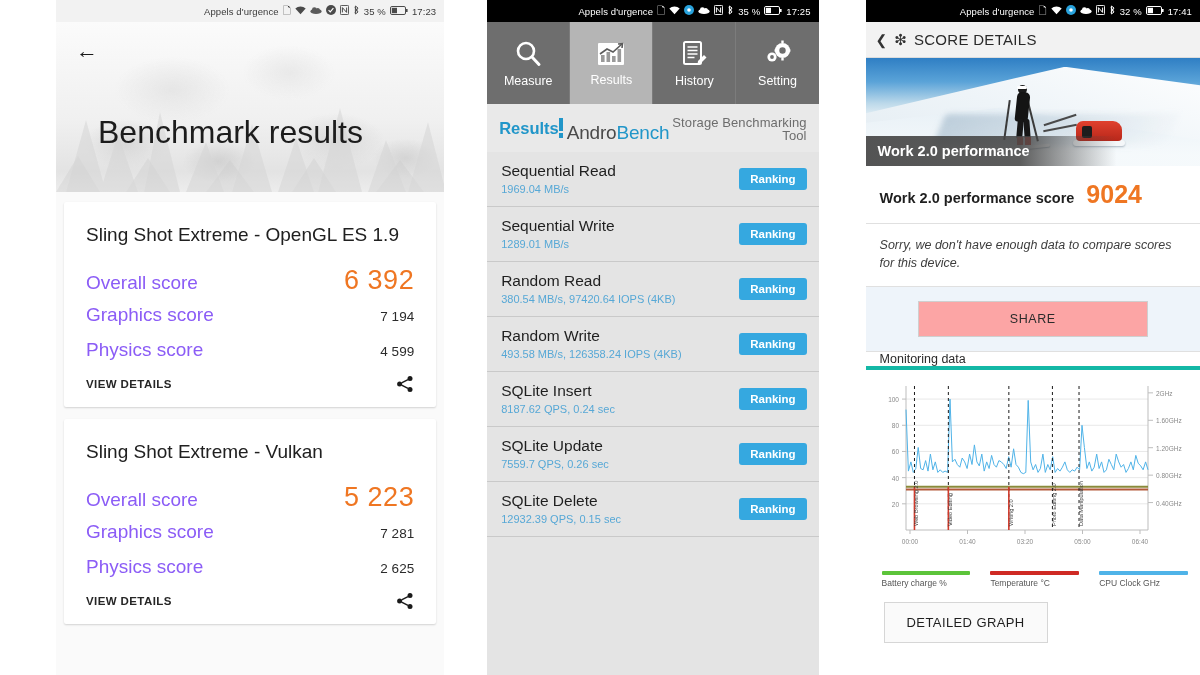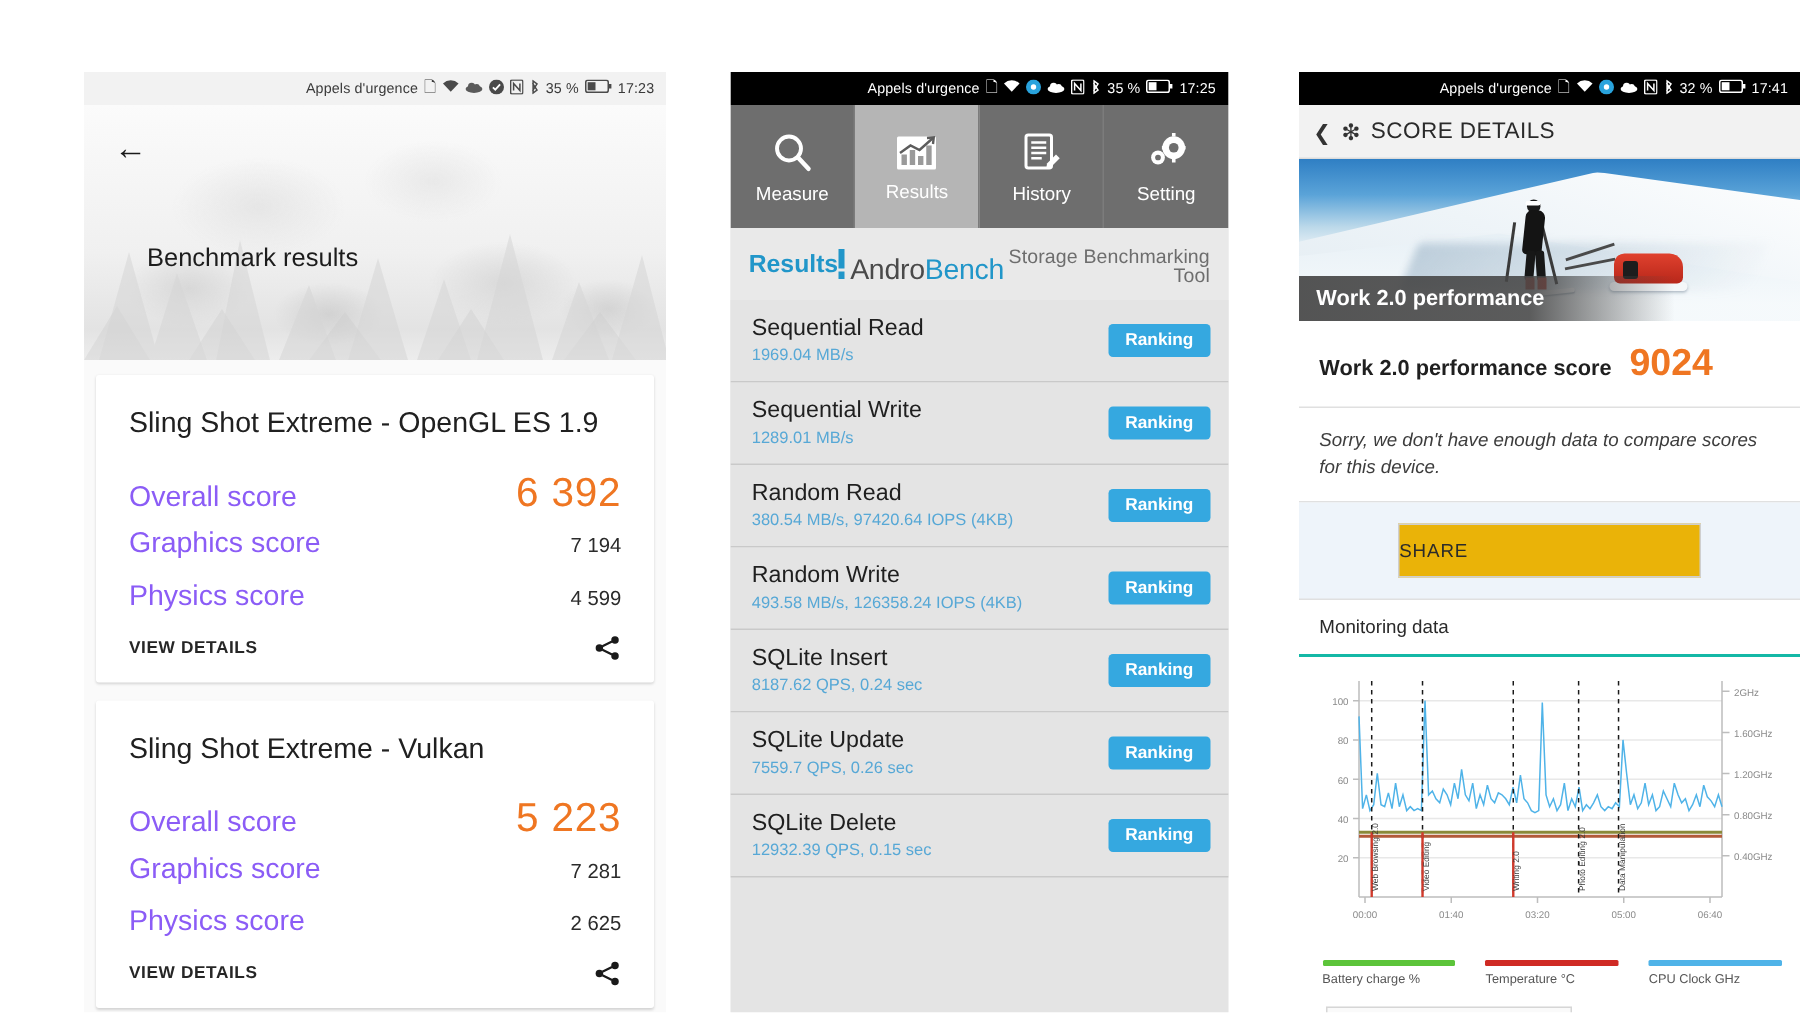--- a/index.html
+++ b/index.html
@@ -6,21 +6,21 @@
   body {
     width: 1200px; height: 675px;
     background: #ffffff;
     font-family: "Liberation Sans", sans-serif;
     overflow: hidden;
     position: relative;
   }
   .screens { display: flex; width: 1200px; height: 675px; }
 
   
-  .phone { position: relative; overflow: hidden; background: #fff; margin-top: 48px; }
+  .phone { position: relative; overflow: hidden; background: #fff; }
 
   .statusbar {
     height: 22px; display: flex; align-items: center; justify-content: flex-end;
     gap: 4px; padding-right: 8px; font-size: 10.5px; letter-spacing: .1px;
     white-space: nowrap;
   }
   .statusbar .sb-text { font-size: 9.5px; }
   .sb-ico { display: inline-block; line-height: 1; font-size: 10px; }
 
   
@@ -43,21 +43,21 @@
     filter: saturate(0);
   }
   .hero1 .spikes {
     position: absolute; left: 0; right: 0; bottom: 0; height: 120px; opacity: .55;
   }
   .back-arrow1 {
     position: absolute; left: 20px; top: 18px; font-size: 22px; color: #1a1a1a;
     line-height: 1; cursor: pointer; z-index: 3;
   }
   .hero1 h1 {
-    position: absolute; left: 42px; top: 92px; font-size: 17px; font-weight: 400;
+    position: absolute; left: 42px; top: 92px; font-size: 32px; font-weight: 400;
     color: #1c1c1c; z-index: 3; text-align: center;
   }
   .cards1 { padding: 10px 8px 0 8px; background: #fafafa; height: 483px; }
   .card {
     background: #fff; border-radius: 2px; padding: 20px 22px 14px 22px;
     margin-bottom: 12px; box-shadow: 0 1px 2px rgba(0,0,0,.16);
   }
   .card h2 { font-size: 19px; font-weight: 400; color: #202020; line-height: 1.32; margin-bottom: 18px; }
   .scorerow { display: flex; justify-content: space-between; align-items: baseline; margin-bottom: 13px; }
   .scorerow .lbl { font-size: 19px; color: #8b5cf6; }
@@ -146,24 +146,24 @@
     background: linear-gradient(90deg, rgba(70,70,70,.92) 0%, rgba(70,70,70,.88) 46%, rgba(70,70,70,0) 75%);
     display:flex; align-items:center; padding-left:12px;
   }
   .hero-ribbon span { color:#fff; font-size:14.5px; font-weight:700; }
   .pm-scorebar { display:flex; align-items:baseline; gap:12px; padding: 14px 14px 14px 14px; border-bottom:1px solid #e0e0e0; }
   .pm-scorebar .slabel { font-size:14.5px; font-weight:700; color:#1f1f1f; }
   .pm-scorebar .svalue { font-size:25px; font-weight:700; color:#ef7622; }
   .pm-note { padding: 12px 14px 14px 14px; font-size:12.5px; font-style: italic; color:#3d3d3d; line-height:1.45; border-bottom:1px solid #e0e0e0; }
   .pm-share { background:#eef4fa; padding: 14px 0; display:flex; justify-content:center; border-bottom:1px solid #e0e0e0; }
   .btn-outline {
-    background:#eab308; border:1px solid #cfcfcf; padding: 10px 0; width: 202px;
-    font-size:12.5px; color:#2b2b2b; letter-spacing:.6px; cursor:pointer;
-  }
-  .pm-mon-title { padding: 11px 14px; font-size:12.5px; color:#2a2a2a; border-bottom:2px solid #14b8a6; }
+    background:#fca5a5; border:1px solid #cfcfcf; padding: 10px 0; width: 230px;
+    text-align:center; font-size:12.5px; color:#2b2b2b; letter-spacing:.6px; cursor:pointer;
+  }
+  .pm-mon-title { padding: 0 14px; font-size:12.5px; color:#2a2a2a; border-bottom:4px solid #14b8a6; }
   .chart-wrap { padding: 8px 6px 0 6px; }
   .legend { display:flex; gap:20px; padding: 4px 12px 0 16px; }
   .legend .li { flex:1; }
   .legend .bar { height:4px; border-radius:1px; }
   .legend .txt { font-size:8.5px; color:#555; margin-top:3px; display:block; }
   .pm-foot { padding: 14px 0 0 18px; }
   .btn-detailed {
     display:inline-block; background:#fafafa; border:1px solid #d6d6d6; padding:12px 22px;
     font-size:13px; font-weight:400; color:#1f1f1f; letter-spacing:.4px; cursor:pointer;
   }

